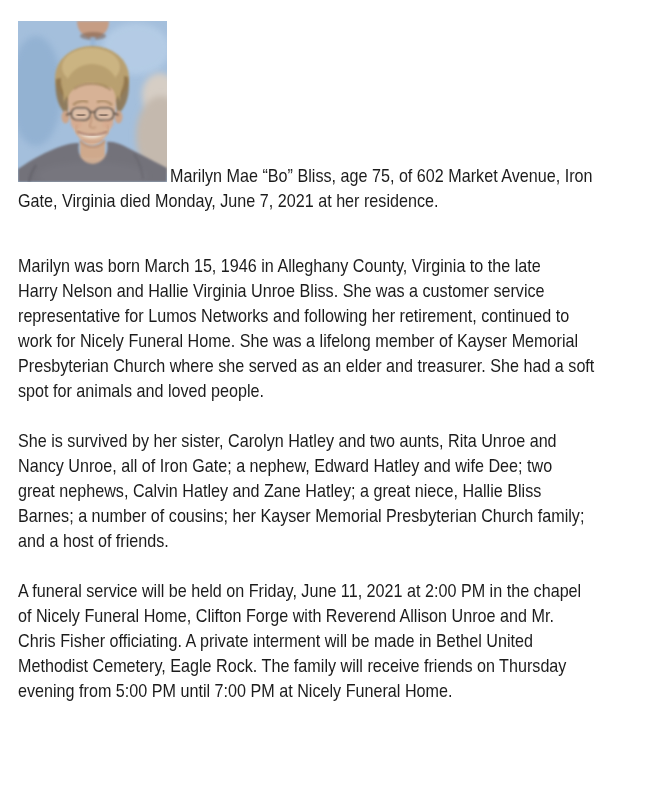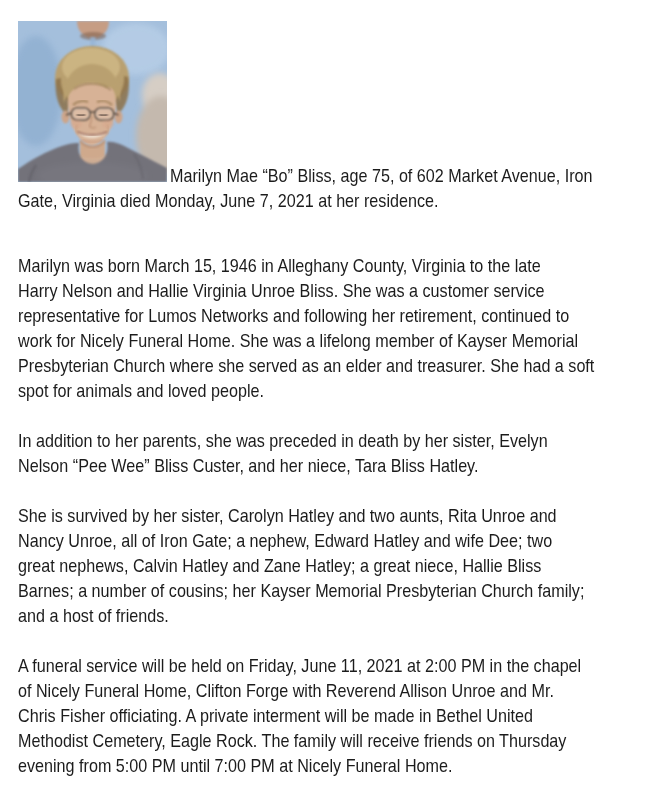--- a/index.html
+++ b/index.html
@@ -125,24 +125,20 @@
 
   <div class="para">
     <div class="line">Marilyn was born March 15, 1946 in Alleghany County, Virginia to the late</div>
     <div class="line">Harry Nelson and Hallie Virginia Unroe Bliss. She was a customer service</div>
     <div class="line">representative for Lumos Networks and following her retirement, continued to</div>
     <div class="line">work for Nicely Funeral Home. She was a lifelong member of Kayser Memorial</div>
     <div class="line">Presbyterian Church where she served as an elder and treasurer. She had a soft</div>
     <div class="line">spot for animals and loved people.</div>
   </div>
 
-  <div class="para">
-    <div class="line">In addition to her parents, she was preceded in death by her sister, Evelyn</div>
-    <div class="line">Nelson “Pee Wee” Bliss Custer, and her niece, Tara Bliss Hatley.</div>
-  </div>
 
   <div class="para">
     <div class="line">She is survived by her sister, Carolyn Hatley and two aunts, Rita Unroe and</div>
     <div class="line">Nancy Unroe, all of Iron Gate; a nephew, Edward Hatley and wife Dee; two</div>
     <div class="line">great nephews, Calvin Hatley and Zane Hatley; a great niece, Hallie Bliss</div>
     <div class="line">Barnes; a number of cousins; her Kayser Memorial Presbyterian Church family;</div>
     <div class="line">and a host of friends.</div>
   </div>
 
   <div class="para">

